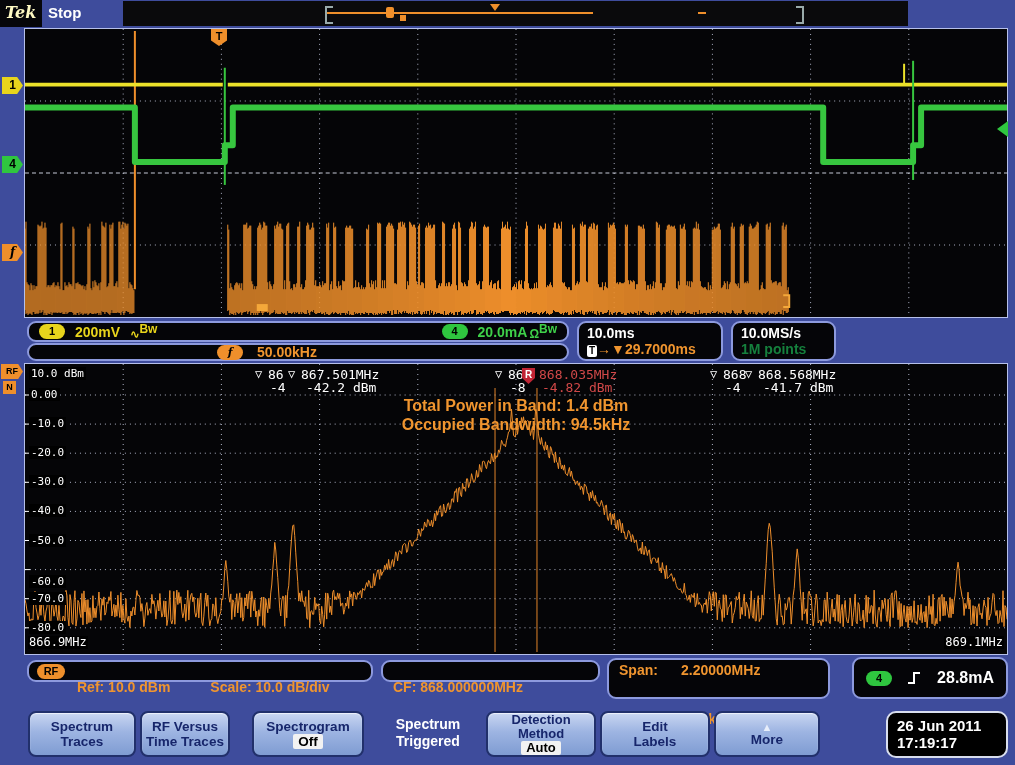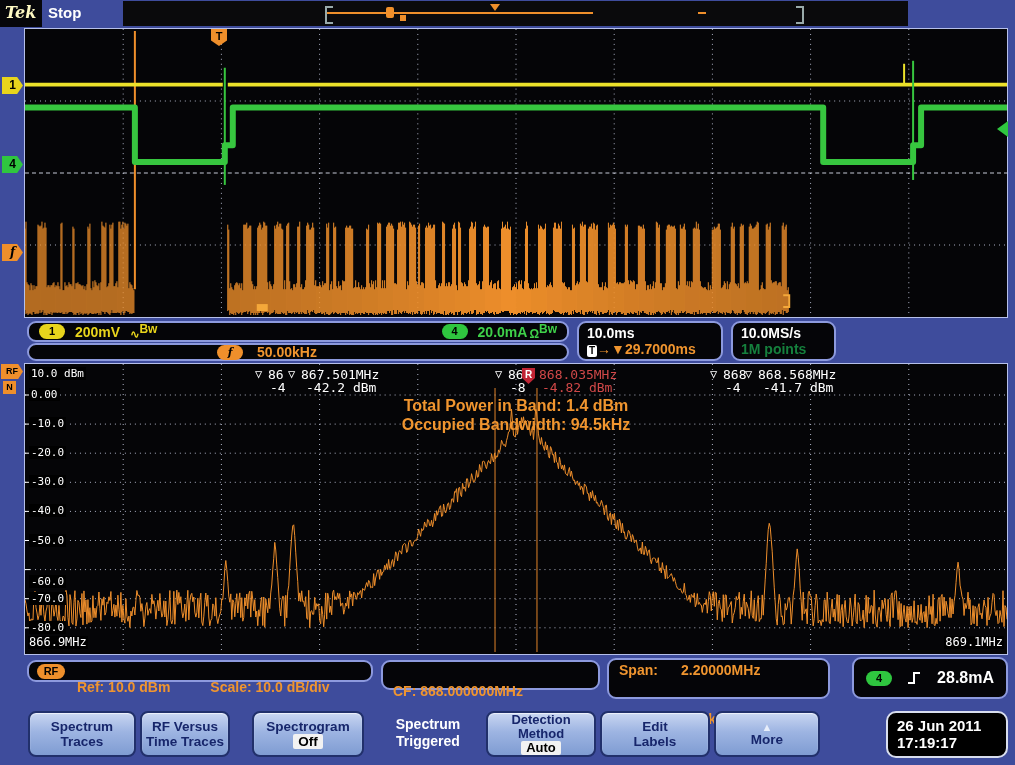--- a/index.html
+++ b/index.html
@@ -191,21 +191,21 @@
     </div>
   </div>
   <div class="rfbadge">RF</div>
   <div class="nbadge">N</div>
 
   <div class="box" style="left:27px;top:660px;width:346px;height:22px;padding:0 8px;gap:12px">
     <span class="oval org" style="width:28px">RF</span>
     <span class="orv">Ref: 10.0 dBm</span>
     <span class="orv" style="margin-left:28px">Scale: 10.0 dB/div</span>
   </div>
-  <div class="box" style="left:381px;top:660px;width:219px;height:30px;padding:4px 10px">
+  <div class="box" style="left:381px;top:660px;width:219px;height:22px;padding:4px 10px">
     <span class="orv">CF: 868.000000MHz</span>
   </div>
   <div class="box" style="left:607px;top:658px;width:223px;height:41px;padding:15px 10px">
     <span class="two-col">
       <span class="orv">Span:</span>
       <span class="orv">2.20000MHz</span>
       <span class="orv">RBW:</span>
       <span class="orv">2.20kHz</span>
     </span>
   </div>

